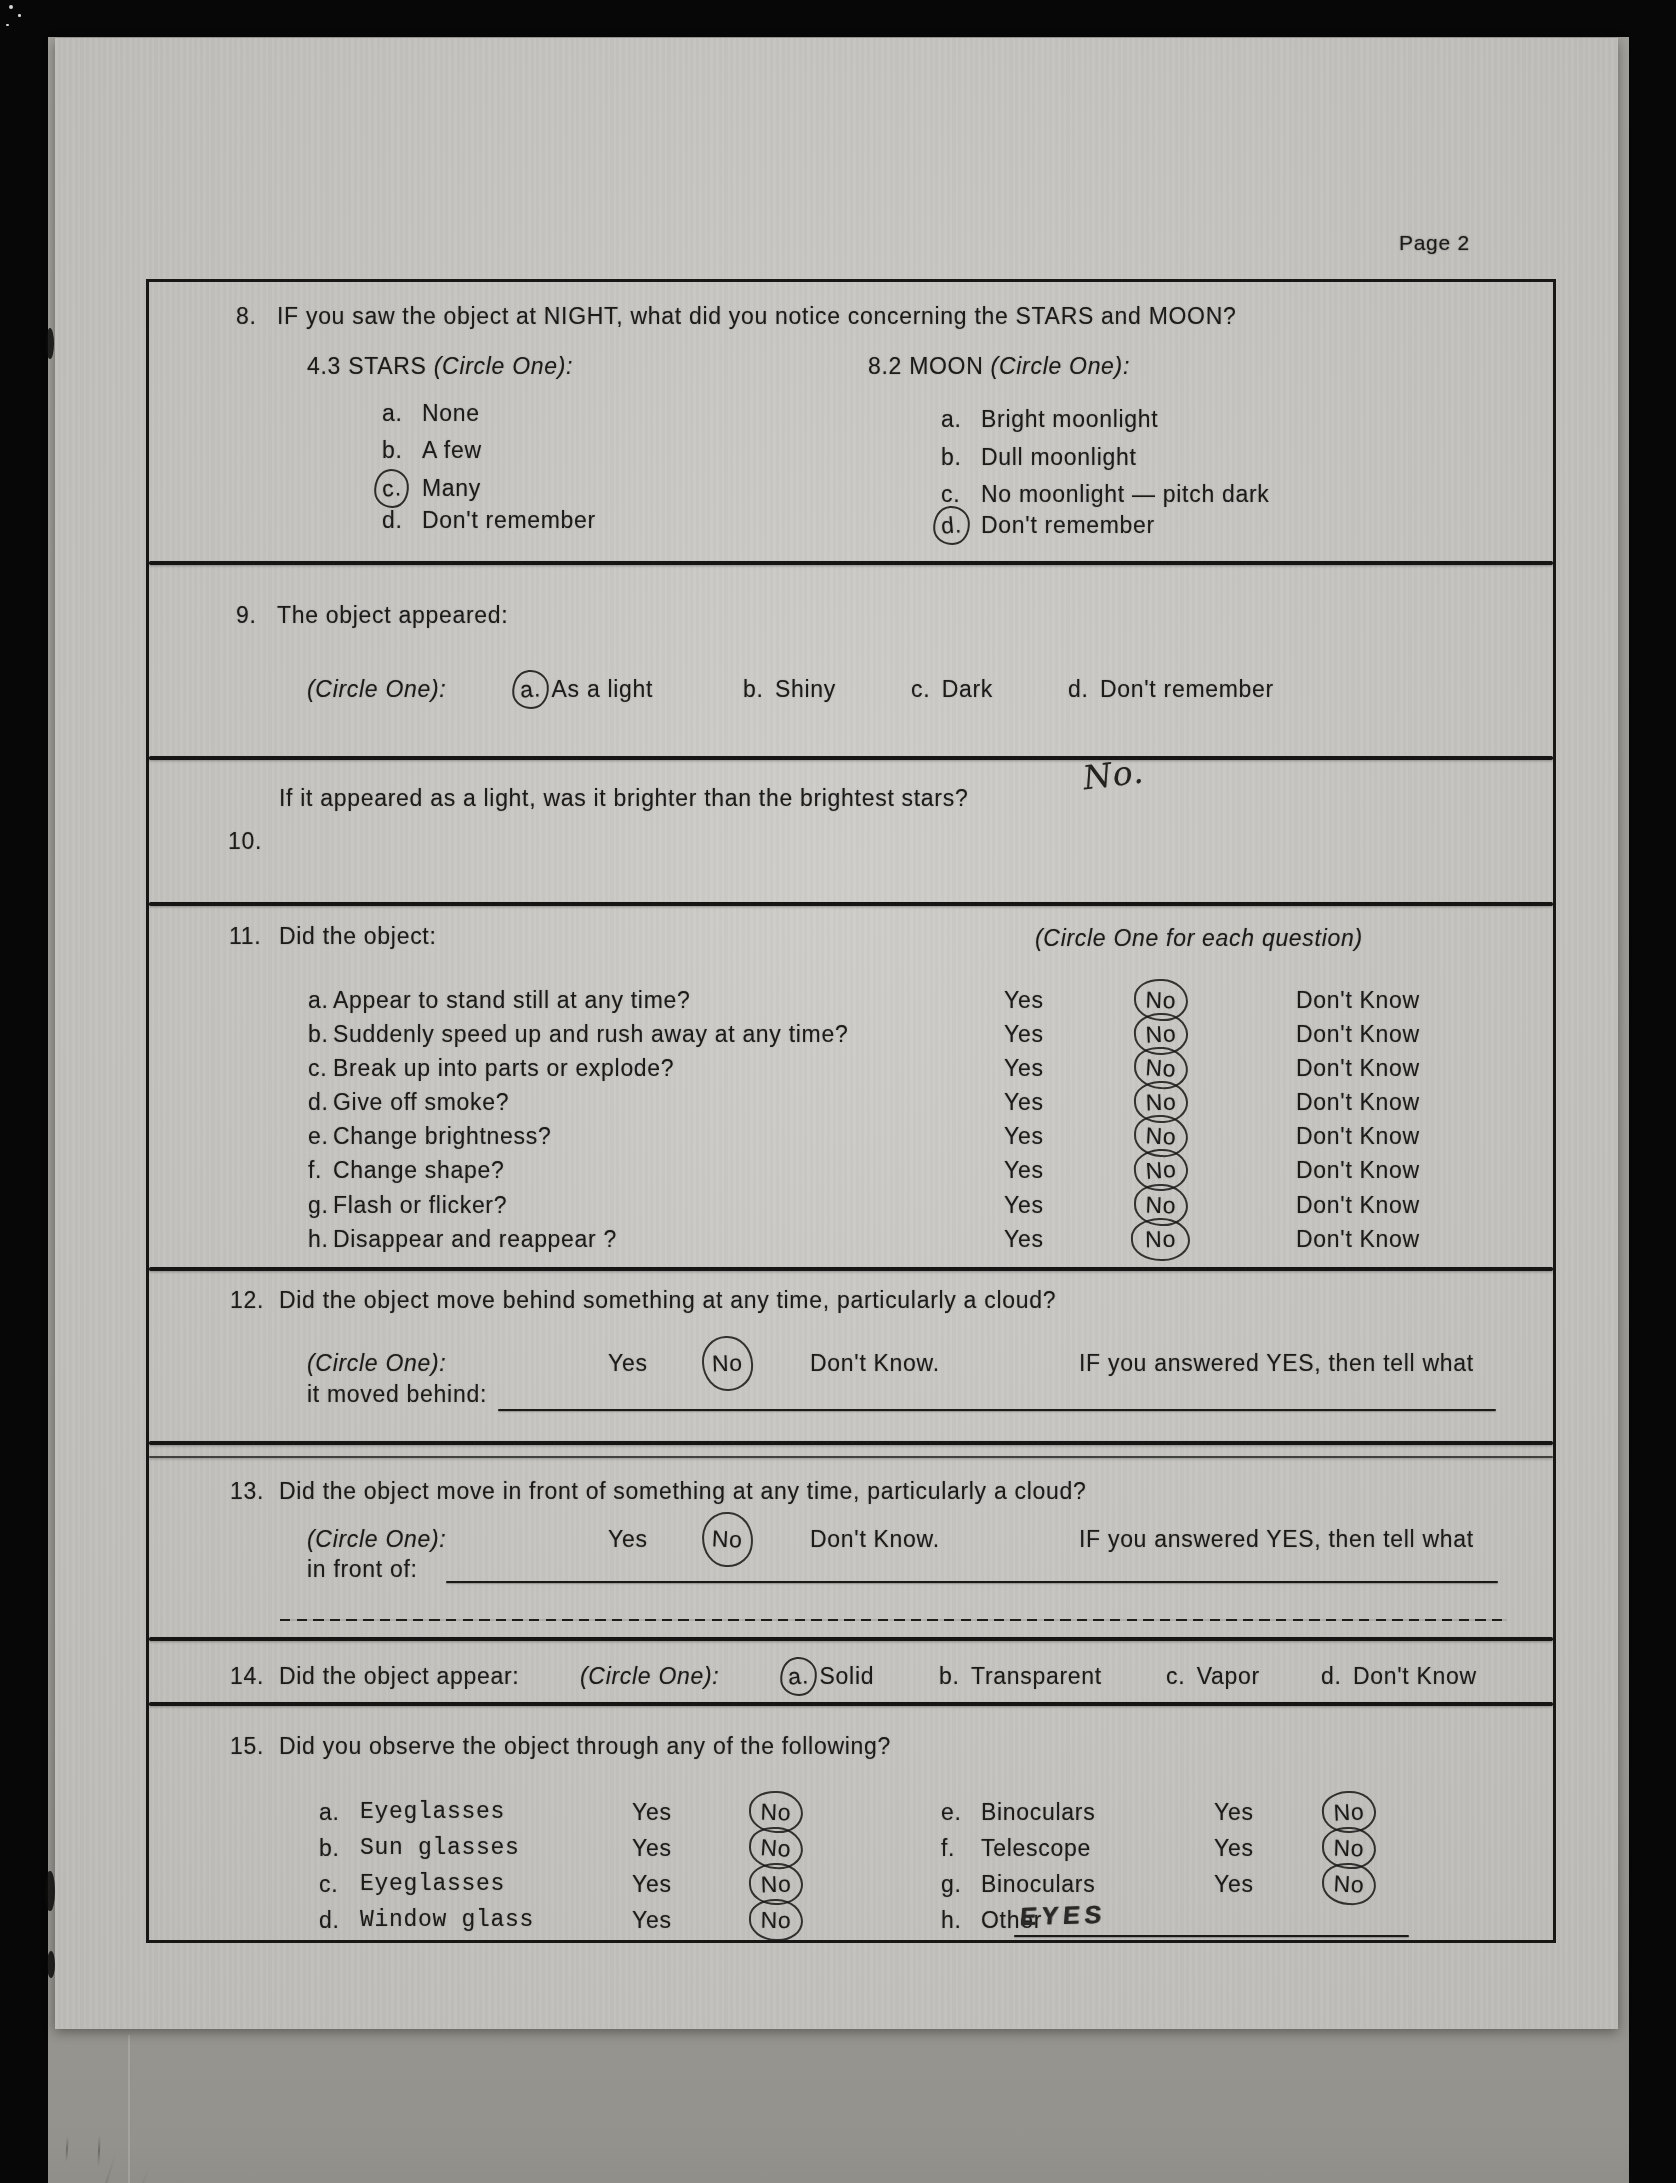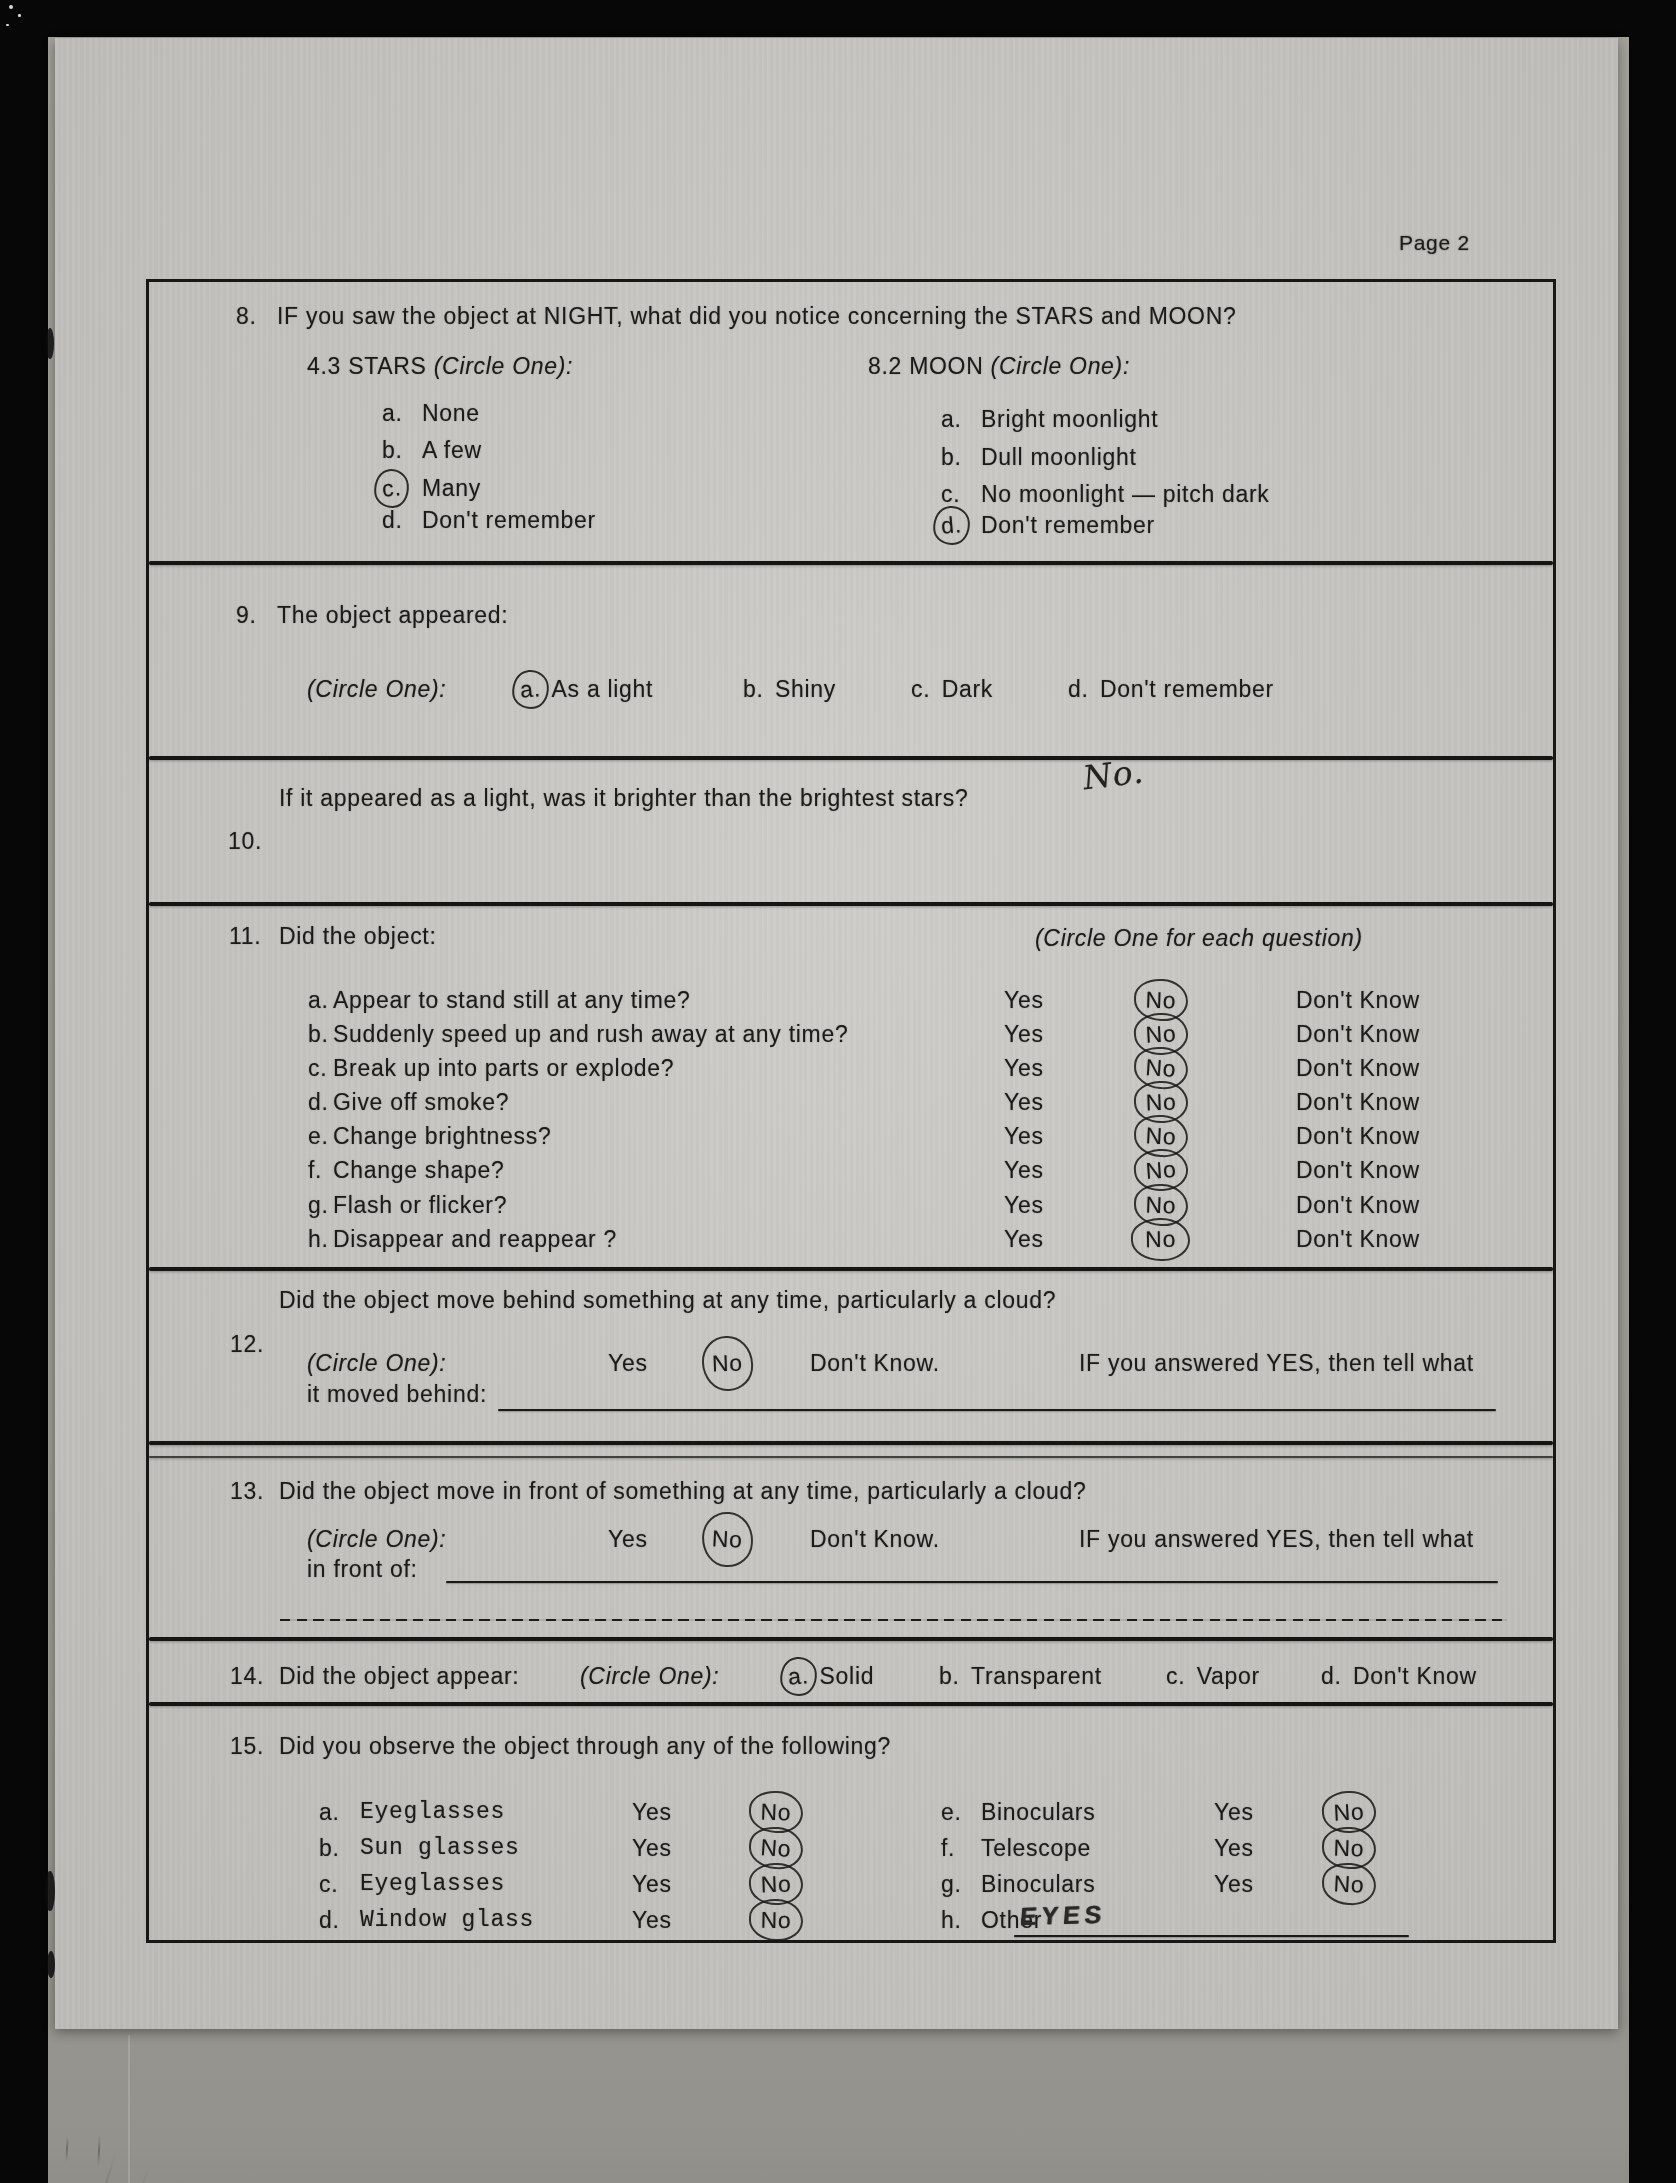--- a/index.html
+++ b/index.html
@@ -237,21 +237,21 @@
       <span class="t q11q">Disappear and reappear ?</span>
       <span class="t q11y">Yes</span>
       <span class="t q11n"><span class="circ-no" style="transform:rotate(-1deg);padding:6.1px 12.2px;margin:-8.3px -14px;"><span>No</span></span></span>
       <span class="t q11d">Don't Know</span>
     </div>
   </div>
 
   <div class="hr" style="top:985px;"></div>
 
   <div>
-    <span class="t" style="left:81px;top:1005px;margin-top:44px;">12.</span>
+    <span class="t" style="left:81px;top:1005px;">12.</span>
     <span class="t" style="left:130px;top:1005px;">Did the object move behind something at any time, particularly a cloud?</span>
     <span class="t it" style="left:158px;top:1068px;">(Circle One):</span>
     <span class="t" style="left:459px;top:1068px;">Yes</span>
     <span class="t" style="left:563px;top:1068px;"><span class="circ-big"><span>No</span></span></span>
     <span class="t" style="left:661px;top:1068px;">Don't Know.</span>
     <span class="t" style="left:930px;top:1068px;">IF you answered YES, then tell what</span>
     <span class="t" style="left:158px;top:1099px;">it moved behind:</span>
     <div class="ul" style="left:349px;top:1127px;width:998px;"></div>
   </div>
 

